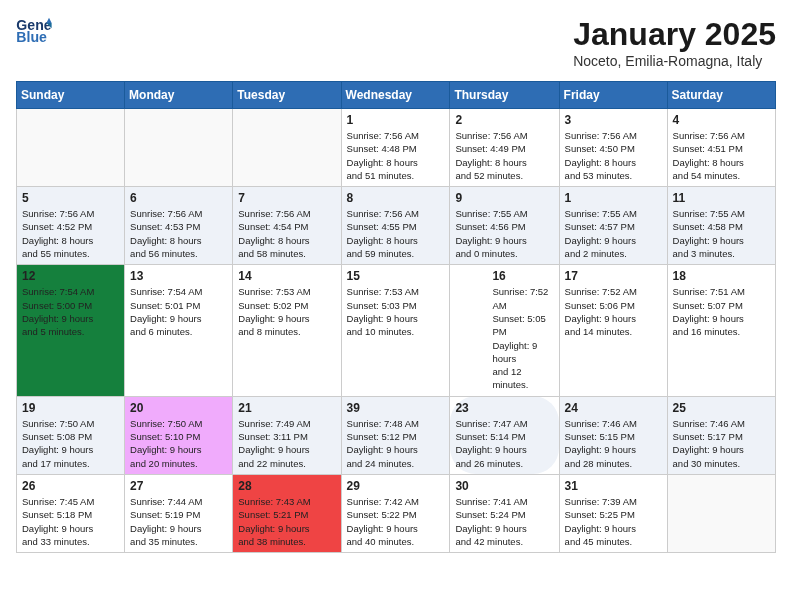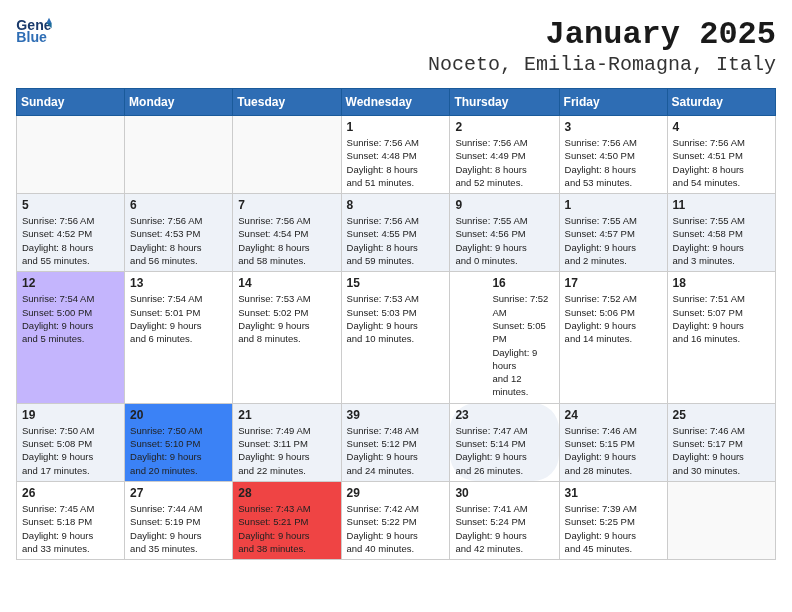--- a/index.html
+++ b/index.html
@@ -22,30 +22,29 @@
     .logo {
       display: flex;
       align-items: center;
       gap: 4px;
     }
     .logo-icon {
       width: 36px;
       height: 30px;
     }
     .title-block {
-      text-align: right;
-      font-family: Liberation Mono, monospace;
+      text-align: left;
     }
     .month-title {
       font-size: 32px;
       font-weight: bold;
       color: #1a1a1a;
     }
     .location {
-      font-size: 20px;
+      font-size: 14px;
       color: #333;
     }
     .calendar {
       width: 100%;
       border-collapse: collapse;
       border: 1px solid #ccc;
     }
     .calendar th {
       background: #2e6db4;
       color: #fff;
@@ -195,21 +194,21 @@
           </td>
           <td style="background: rgb(238, 242, 248);">
             <div class="day-number">11</div>
             <div class="day-info" style="white-space: pre-line;">Sunrise: 7:55 AM
 Sunset: 4:58 PM
 Daylight: 9 hours
 and 3 minutes.</div>
           </td>
         </tr>
         <tr>
-          <td style="background: #c4b5fd;">
+          <td style="background: #15803d;">
             <div class="day-number">12</div>
             <div class="day-info" style="white-space: pre-line;">Sunrise: 7:54 AM
 Sunset: 5:00 PM
 Daylight: 9 hours
 and 5 minutes.</div>
           </td>
           <td style="background: rgb(255, 255, 255);">
             <div class="day-number">13</div>
             <div class="day-info" style="white-space: pre-line;">Sunrise: 7:54 AM
 Sunset: 5:01 PM
@@ -253,21 +252,21 @@
           </td>
         </tr>
         <tr>
           <td style="background: rgb(238, 242, 248);">
             <div class="day-number">19</div>
             <div class="day-info" style="white-space: pre-line;">Sunrise: 7:50 AM
 Sunset: 5:08 PM
 Daylight: 9 hours
 and 17 minutes.</div>
           </td>
-          <td style="background: #3b82f6; margin-left: 21px;">
+          <td style="background: #f0abfc; margin-left: 21px;">
             <div class="day-number">20</div>
             <div class="day-info" style="white-space: pre-line;">Sunrise: 7:50 AM
 Sunset: 5:10 PM
 Daylight: 9 hours
 and 20 minutes.</div>
           </td>
           <td style="background: rgb(238, 242, 248);">
             <div class="day-number">21</div>
             <div class="day-info" style="white-space: pre-line;">Sunrise: 7:49 AM
 Sunset: 3:11 PM

